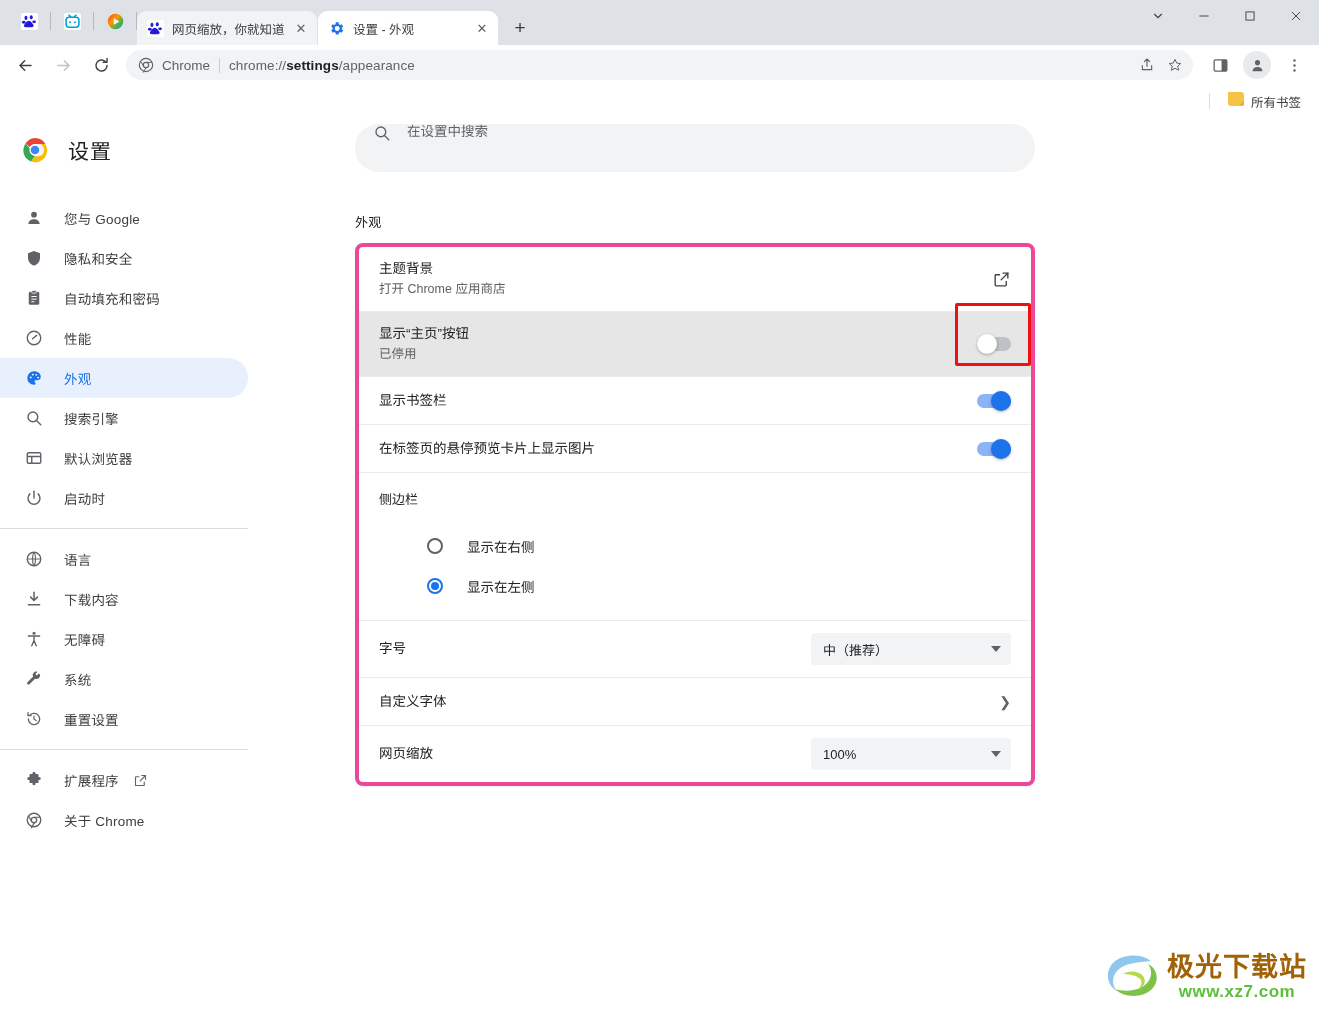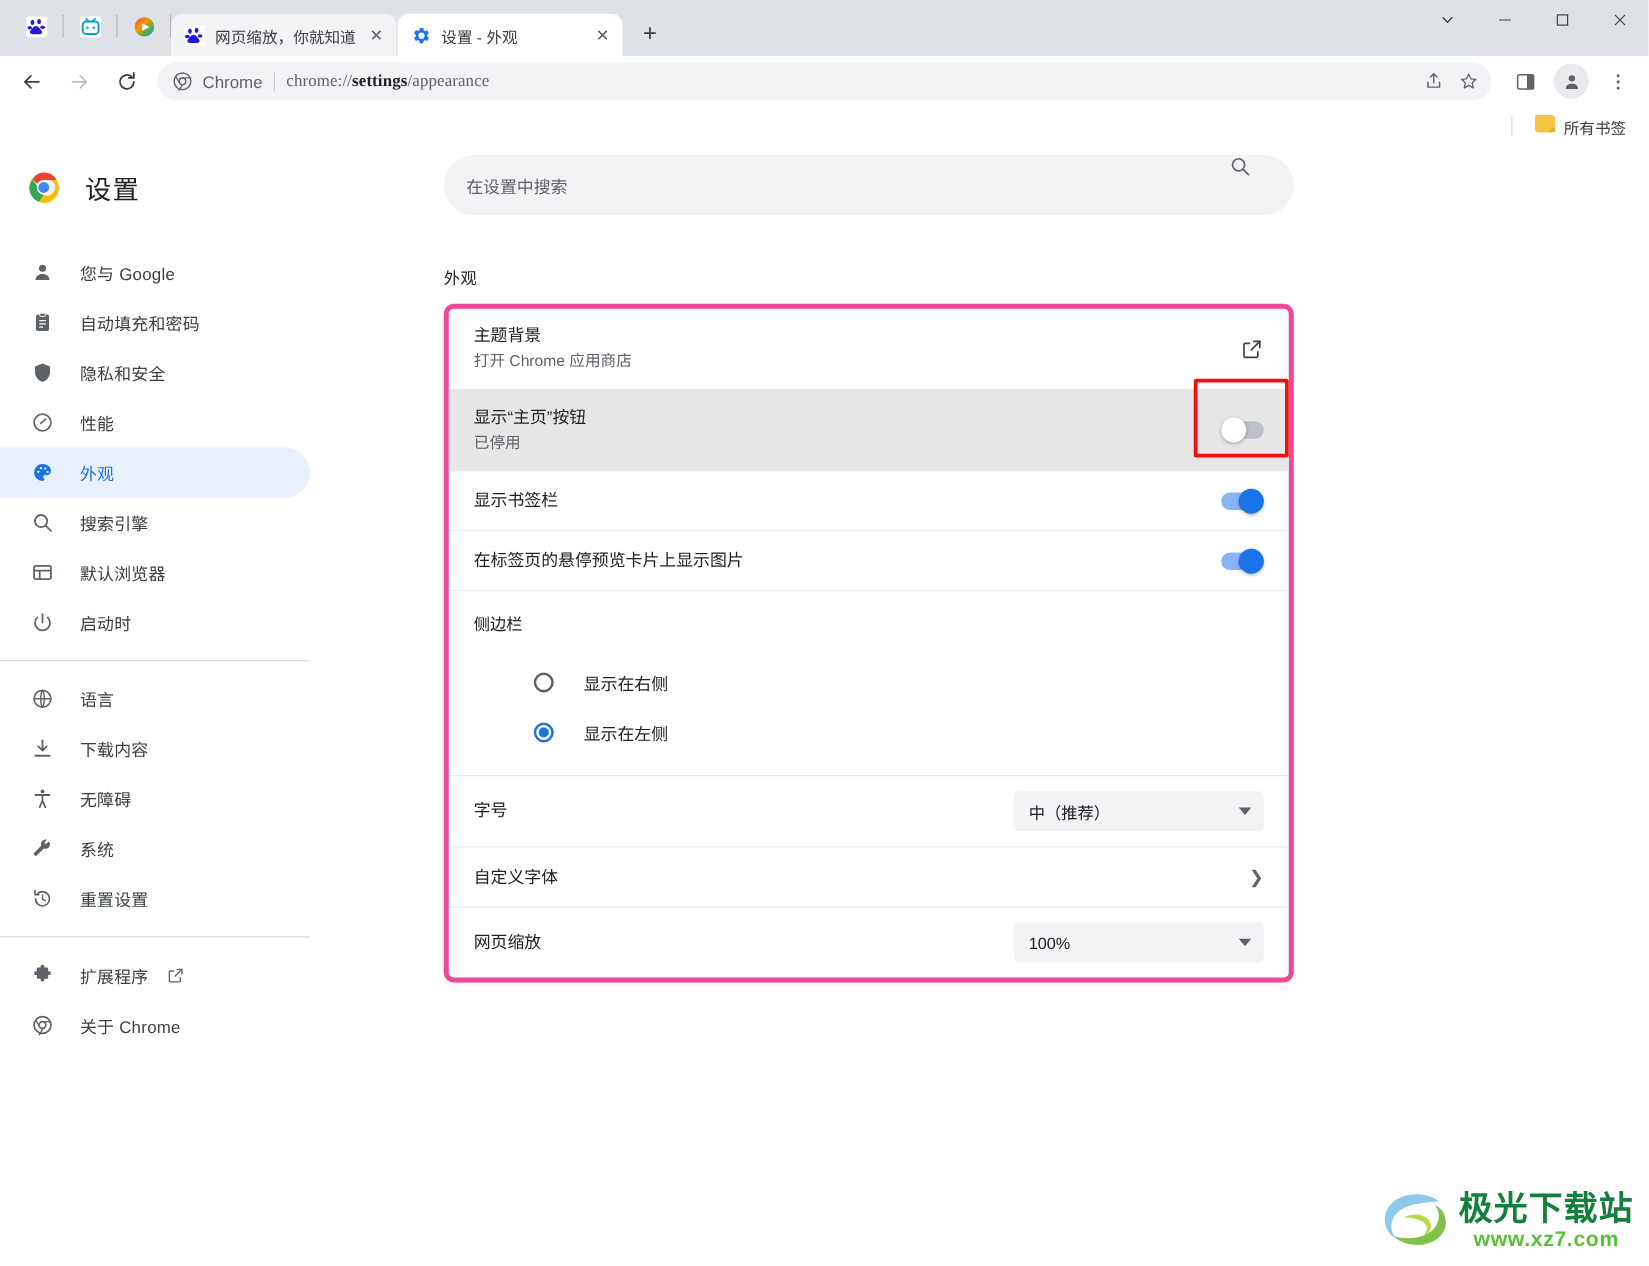--- a/index.html
+++ b/index.html
@@ -70,21 +70,21 @@
   .tb-btn.disabled { color: #bdc1c6; }
   .omnibox {
     flex: 1; height: 30px; margin: 0 8px 0 6px;
     background: #f1f3f4; border-radius: 16px;
     display: flex; align-items: center; padding: 0 6px 0 12px;
     position: relative;
   }
   .omni-chrome-icon { width: 16px; height: 16px; margin-right: 8px; }
   .omni-scheme-label { font-size: 13.5px; color: #5f6368; }
   .omni-divider { width: 1px; height: 15px; background: #c9ccd0; margin: 0 9px; }
-  .omni-url { font-size: 13.5px; color: #5f6368; letter-spacing: .1px; font-family: Liberation Serif, serif; }
+  .omni-url { font-size: 13.5px; color: #5f6368; letter-spacing: .1px; }
   .omni-url b { color: #202124; font-weight: 600; }
   .omni-actions { position: absolute; right: 4px; top: 0; height: 30px; display: flex; align-items: center; }
   .omni-act { width: 28px; height: 28px; display: flex; align-items: center; justify-content: center; color: #5f6368; }
   .tb-right { display: flex; align-items: center; }
   .avatar-btn {
     width: 28px; height: 28px; border-radius: 50%; background: #e8eaed;
     display: flex; align-items: center; justify-content: center; margin: 0 4px; color: #5f6368;
   }
 
   
@@ -136,21 +136,21 @@
   .nav-item.active .nav-icon { color: #1a73e8; }
   .nav-item.active .nav-label { color: #1a73e8; }
   .nav-divider { height: 1px; background: #dadce0; margin: 10px 30px 10px 0; }
   .nav-ext-icon { margin-left: 14px; color: #5f6368; display: flex; }
 
   
   .main { position: absolute; left: 278px; top: 0; width: 1041px; height: 896px; }
   .search-wrap { padding: 12px 0 0 77px; }
   .searchbox {
     width: 680px; height: 48px; background: #f1f3f4; border-radius: 24px;
-    display: flex; align-items: flex-end; padding: 0 18px; flex-direction: column;
+    display: flex; align-items: flex-start; padding: 0 18px;
   }
   .search-icon { color: #5f6368; margin-right: 16px; display: flex; }
   .search-input {
     border: none; outline: none; background: transparent;
     font-family: inherit; font-size: 13.5px; color: #5f6368; width: 100%;
   }
   .search-input::placeholder { color: #5f6368; }
 
   .section-title {
     margin: 40px 0 12px 77px; font-size: 13px; color: #202124; letter-spacing: .3px;
@@ -209,21 +209,21 @@
   .select {
     width: 200px; height: 32px; background: #f1f3f4; border-radius: 4px;
     display: flex; align-items: center; justify-content: space-between;
     padding: 0 10px 0 12px; font-size: 13px; color: #202124;
   }
   .caret { width: 0; height: 0; border-left: 5px solid transparent; border-right: 5px solid transparent; border-top: 6px solid #5f6368; }
 
   
   .watermark { position: absolute; right: 12px; bottom: 10px; display: flex; align-items: center; }
   .wm-text { display: flex; flex-direction: column; margin-left: 4px; }
-  .wm-main { font-size: 27px; font-weight: bold; color: #15803d; line-height: 30px; letter-spacing: 1px; }
+  .wm-main { font-size: 27px; font-weight: bold; color: #a16207; line-height: 30px; letter-spacing: 1px; }
   .wm-sub { font-size: 17px; font-weight: bold; color: #5bbf3c; line-height: 20px; letter-spacing: .5px; text-align: center; }
 </style>
 </head>
 <body>
 
 <div id="app">
 
   <div class="tabstrip">
     <div class="tab-left-edge"></div>
 
@@ -411,34 +411,34 @@
             <svg width="18" height="18" viewBox="0 0 24 24">
                 <circle cx="12" cy="7.5" r="3.8" fill="currentColor"></circle>
                 <path d="M4.5 20c0-4.2 3.4-6.5 7.5-6.5s7.5 2.3 7.5 6.5z" fill="currentColor"></path>
               </svg>
           </span>
           <span class="nav-label">您与 Google</span>
         </div>
         <div class="nav-item">
           <span class="nav-icon">
             <svg width="18" height="18" viewBox="0 0 24 24">
+                <path d="M12 2.5l8 3v6c0 5-3.4 9.2-8 10.5C7.4 20.7 4 16.5 4 11.5v-6z" fill="currentColor"></path>
+              </svg>
+          </span>
+          <span class="nav-label">隐私和安全</span>
+        </div>
+        <div class="nav-item">
+          <span class="nav-icon">
+            <svg width="18" height="18" viewBox="0 0 24 24">
                 <rect x="5" y="3.5" width="14" height="17.5" rx="2" fill="currentColor"></rect>
                 <rect x="9" y="2" width="6" height="3.5" rx="1" fill="currentColor" stroke="#fff" stroke-width="1"></rect>
                 <path d="M8.5 10h7M8.5 13.5h7M8.5 17h4" stroke="#fff" stroke-width="1.3"></path>
               </svg>
           </span>
           <span class="nav-label">自动填充和密码</span>
-        </div>
-        <div class="nav-item">
-          <span class="nav-icon">
-            <svg width="18" height="18" viewBox="0 0 24 24">
-                <path d="M12 2.5l8 3v6c0 5-3.4 9.2-8 10.5C7.4 20.7 4 16.5 4 11.5v-6z" fill="currentColor"></path>
-              </svg>
-          </span>
-          <span class="nav-label">隐私和安全</span>
         </div>
         <div class="nav-item">
           <span class="nav-icon">
             <svg width="18" height="18" viewBox="0 0 24 24">
                 <circle cx="12" cy="12" r="9" fill="none" stroke="currentColor" stroke-width="1.8"></circle>
                 <path d="M15.5 8.5L10 13" stroke="currentColor" stroke-width="1.8" stroke-linecap="round"></path>
               </svg>
           </span>
           <span class="nav-label">性能</span>
         </div>

